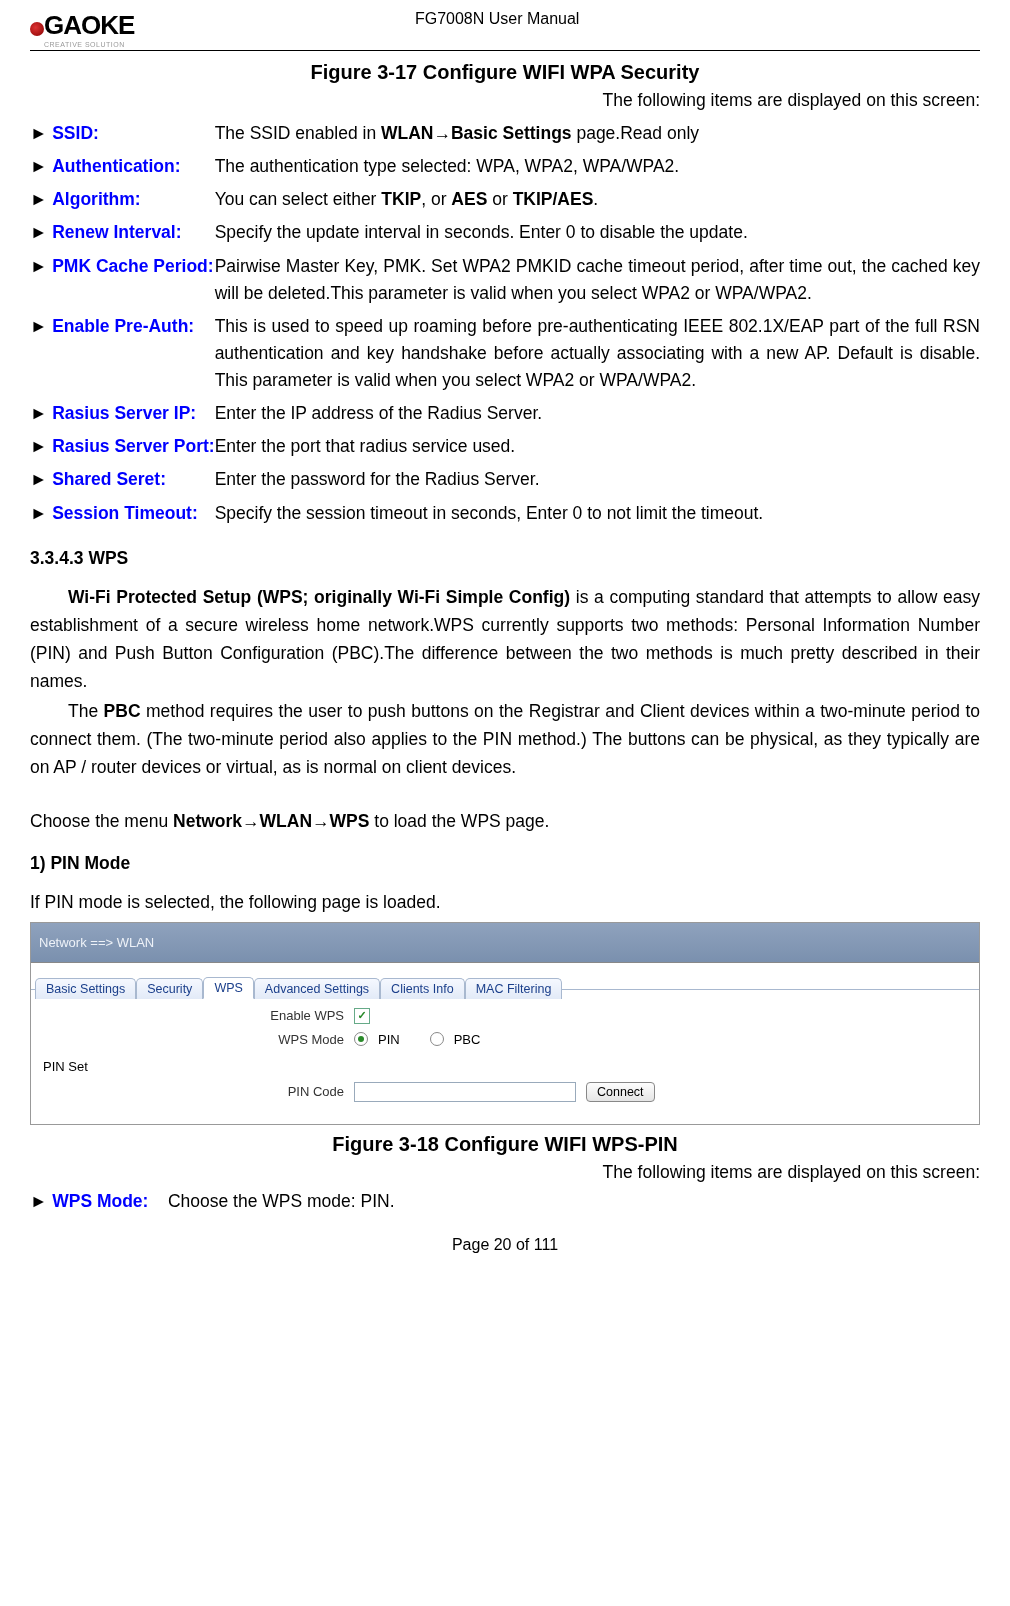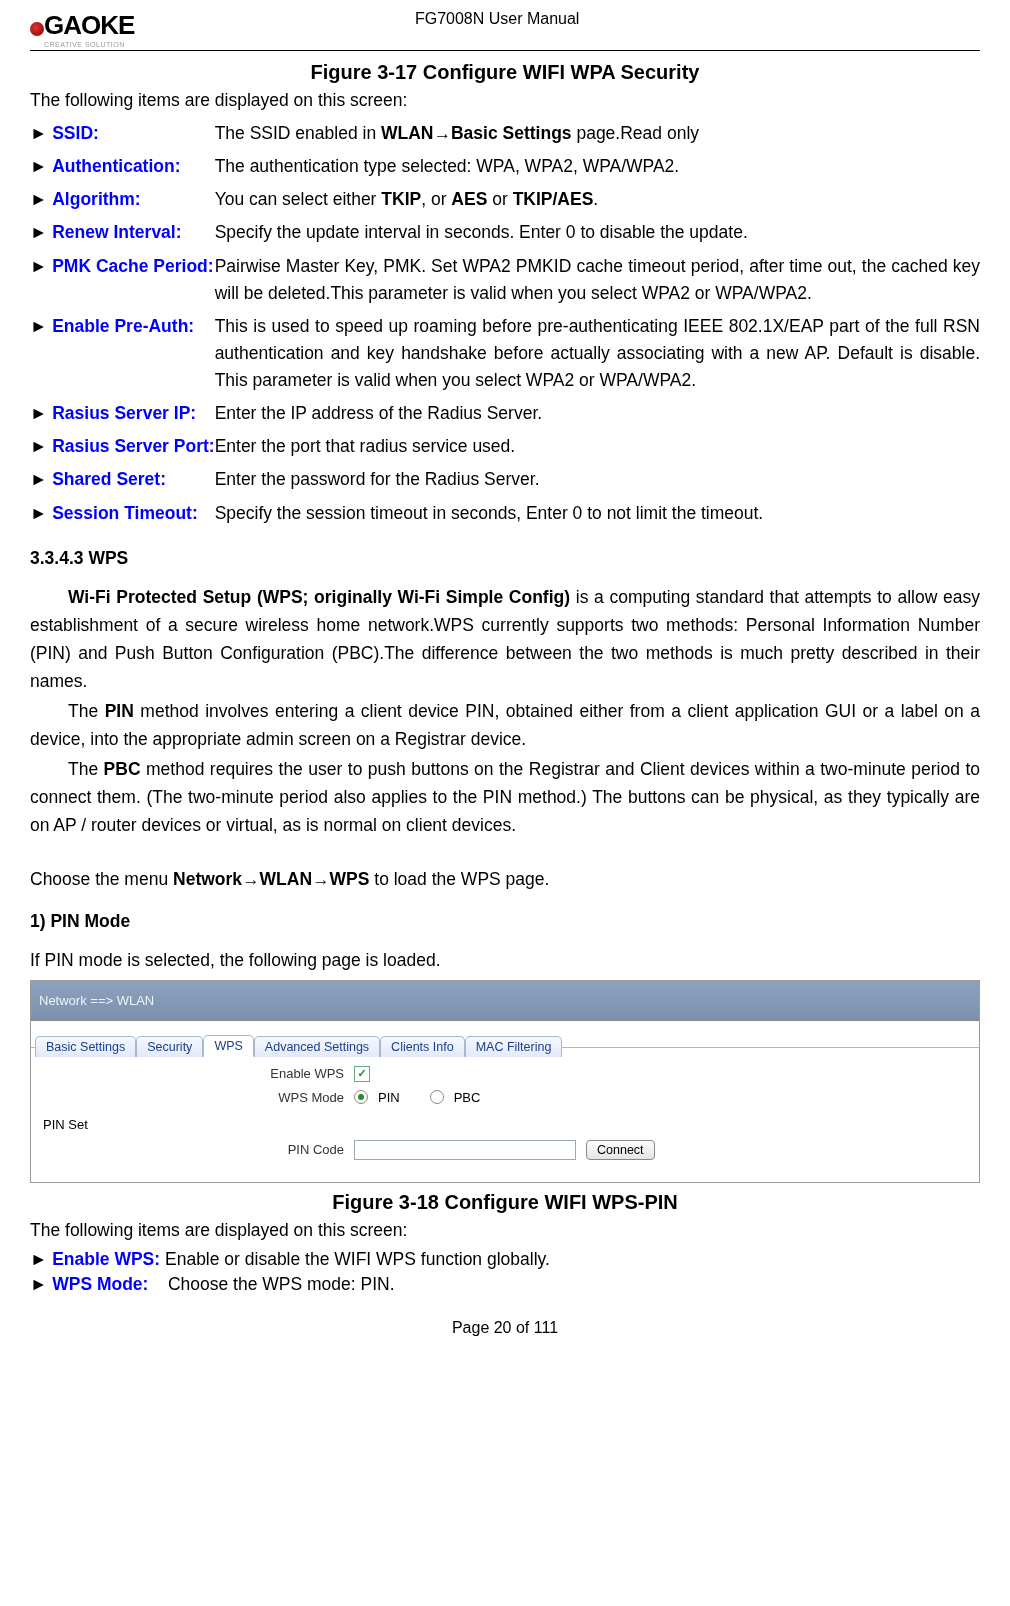--- a/index.html
+++ b/index.html
@@ -52,21 +52,21 @@
     border: none;
     border-top: 1.5px solid #000;
     margin: 2px 0 10px 0;
   }
   .fig-caption {
     text-align: center;
     font-weight: bold;
     font-size: 20px;
     margin: 4px 0 6px 0;
   }
-  .intro-line { margin: 2px 0 6px 0; }
+  .intro-line { margin: 2px 0 6px 0; text-align: right; }
   .def-table { border-collapse: collapse; width: 100%; }
   .def-table td { vertical-align: top; padding: 3px 0; line-height: 1.55; }
   .def-label { white-space: nowrap; padding-right: 18px; }
   .arrow { color: #000; font-weight: normal; }
   .blue { color: #0000ff; font-weight: bold; }
   .bold { font-weight: bold; }
   .section-num { font-weight: bold; margin: 18px 0 14px 0; font-size: 17.5px; }
   .para { line-height: 1.6; text-align: justify; margin: 0 0 2px 0; }
   .indent { text-indent: 38px; }
   .sub-heading { font-weight: bold; margin: 18px 0 14px 0; }
@@ -215,23 +215,20 @@
     </tr>
   </tbody>
     </table>
 
   <div class="section-num">3.3.4.3      WPS</div>
 
   <p class="para indent">
     <span class="bold">Wi-Fi Protected Setup (WPS; originally Wi-Fi Simple Config)</span><span> is a computing standard that attempts to allow easy establishment of a secure wireless home network.WPS currently supports two methods: Personal Information Number (PIN) and Push Button Configuration (PBC).The difference between the two methods is much pretty described in their names.</span>
   </p>
   <p class="para indent">
-    <span>The </span><span class="bold">PIN</span><span> method involves entering a client device PIN, obtained either from a client application GUI or a label on a device, into the appropriate admin screen on a Registrar device.</span>
-  </p>
-  <p class="para indent">
     <span>The </span><span class="bold">PBC</span><span> method requires the user to push buttons on the Registrar and Client devices within a two-minute period to connect them. (The two-minute period also applies to the PIN method.) The buttons can be physical, as they typically are on AP / router devices or virtual, as is normal on client devices.</span>
   </p>
 
   <p class="para" style="margin-top:26px;">
     <span>Choose the menu </span><span class="bold">Network→WLAN→WPS</span><span> to load the WPS page.</span>
   </p>
 
   <div class="sub-heading">1) PIN Mode</div>
   <div class="para">If PIN mode is selected, the following page is loaded.</div>
 
@@ -273,24 +270,20 @@
         </div>
       </div>
     </div>
   </div>
 
   <div class="fig-caption" style="margin-top:8px;">Figure 3-18   Configure WIFI WPS-PIN</div>
   <div class="intro-line">The following items are displayed on this screen:</div>
 
   <div>
     <div style="padding:2px 0;">
-      <span class="arrow">► </span><span class="blue">Enable WPS:</span>
-      <span> </span><span>Enable or disable the WIFI WPS function globally.</span>
-    </div>
-    <div style="padding:2px 0;">
       <span class="arrow">► </span><span class="blue">WPS Mode:</span>
       <span>&nbsp;&nbsp;&nbsp;</span><span>Choose the WPS mode: PIN.</span>
     </div>
   </div>
 
   <div class="footer">Page 20 of 111</div>
 
 </div>
 
 </body></html>

